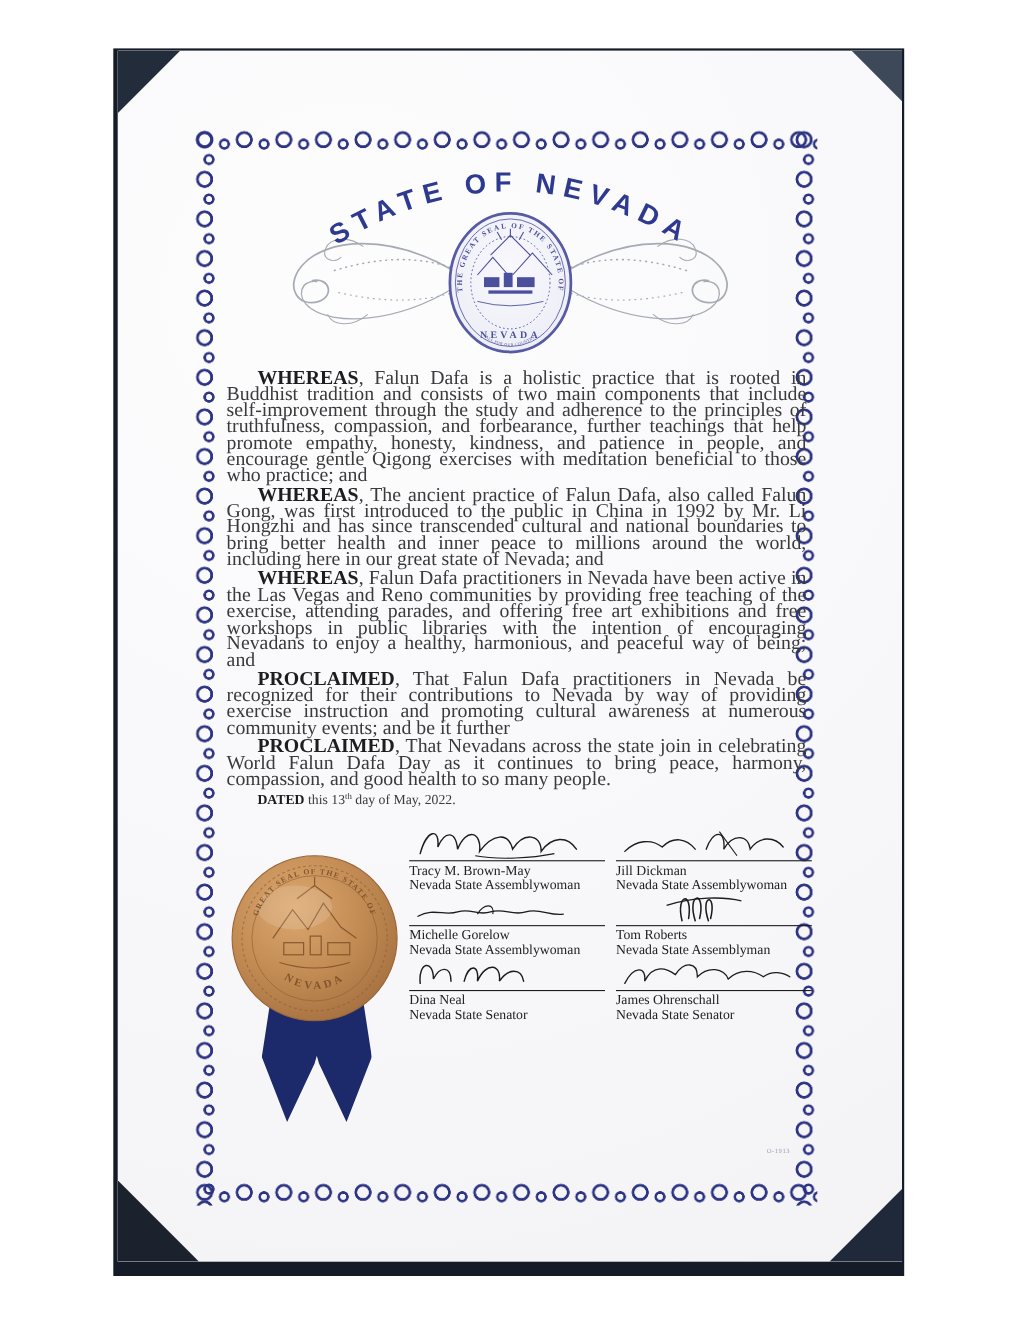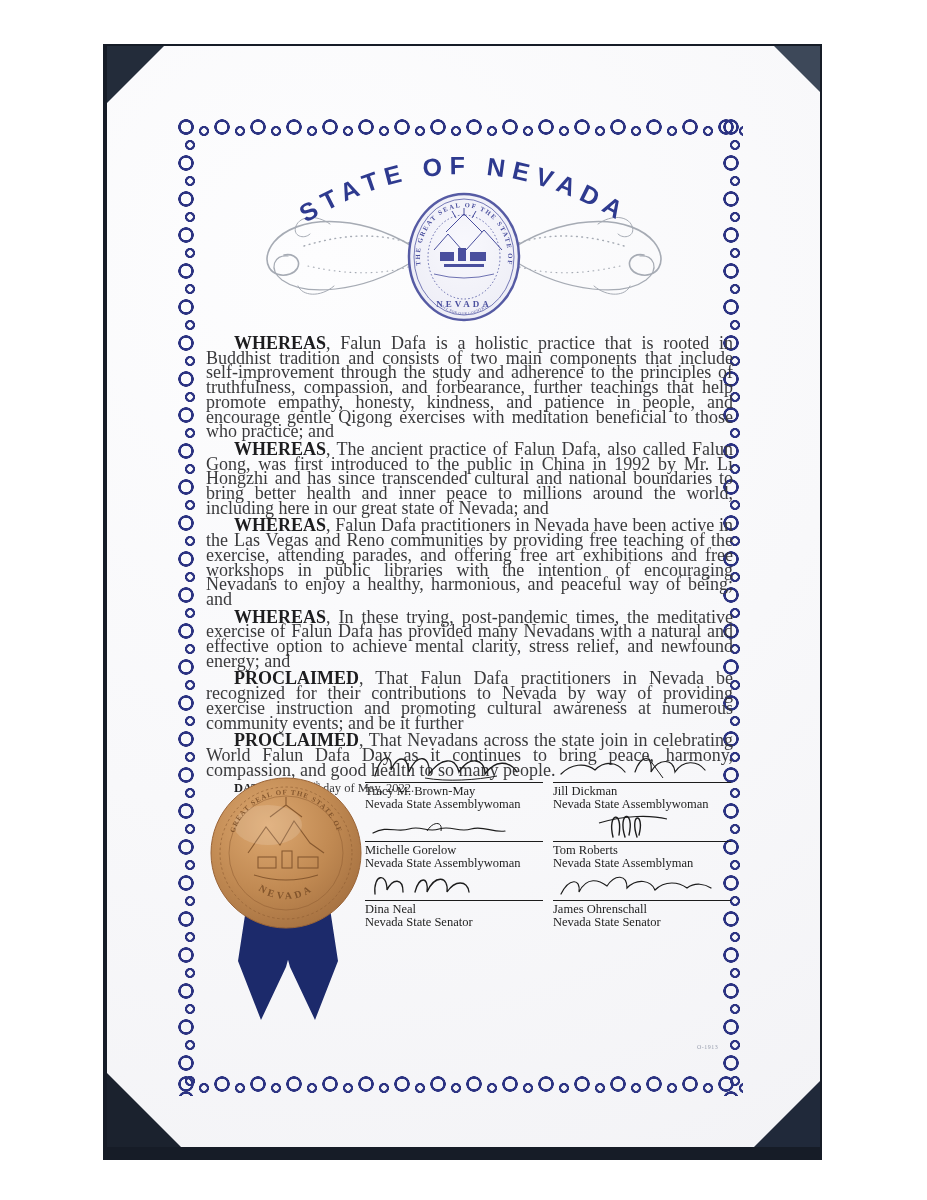--- a/index.html
+++ b/index.html
@@ -35,21 +35,21 @@
   .flourish-wrap{position:absolute;left:127px;top:108px;width:460px;height:175px;}
   
   .content{position:absolute;left:99px;top:290px;width:535px;color:#3a3a3c;}
   .doc-title{text-align:center;font-size:27px;font-weight:bold;letter-spacing:1.5px;color:#141414;margin:0 0 8px 0;}
   p.para{margin:0 8px 3px 0;font-size:18px;line-height:14.7px;text-align:justify;text-indent:28px;}
   p.para b{color:#1d1d1f;}
   .dated{margin:2px 0 0 0;font-size:12.5px;text-indent:28px;}
   .dated b{color:#1d1d1f;}
   .dated sup{font-size:8px;}
   
-  .sig-grid{position:absolute;left:258px;top:704px;width:376px;display:grid;
+  .sig-grid{position:absolute;left:265px;top:704px;width:376px;display:grid;
             grid-template-columns:188px 188px;grid-auto-rows:59px;font-family:Liberation Serif, serif;}
   .sig-block{position:relative;width:180px;}
   .sig-scribble{position:absolute;left:2px;top:-2px;}
   .sig-line{position:absolute;left:0;top:32px;width:178px;border-top:1.5px solid #1c1c1c;}
   .sig-name{position:absolute;left:0;top:34px;font-size:12.5px;color:#222;white-space:nowrap;}
   .sig-title{position:absolute;left:0;top:47px;font-size:12.5px;color:#222;white-space:nowrap;}
   
   .ribbon{position:absolute;left:131px;top:856px;width:100px;height:118px;background:#1c2a6b;
           clip-path:polygon(9% 0,91% 0,100% 50%,77% 100%,52% 55%,50% 49%,48% 55%,23% 100%,0 50%);z-index:1;}
   .gold-seal{position:absolute;left:103px;top:731px;width:152px;height:152px;z-index:2;}
@@ -136,21 +136,20 @@
           <text x="230" y="153" font-size="9" font-weight="bold" fill="#4a4f9e" letter-spacing="3" text-anchor="middle">NEVADA</text>
         </g>
       </svg>
     </div>
 
     <div class="content">
 
       <p class="para"><b>WHEREAS</b><span>, Falun Dafa is a holistic practice that is rooted in Buddhist tradition and consists of two main components that include self-improvement through the study and adherence to the principles of truthfulness, compassion, and forbearance, further teachings that help promote empathy, honesty, kindness, and patience in people, and encourage gentle Qigong exercises with meditation beneficial to those who practice; and</span></p>
       <p class="para"><b>WHEREAS</b><span>, The ancient practice of Falun Dafa, also called Falun Gong, was first introduced to the public in China in 1992 by Mr. Li Hongzhi and has since transcended cultural and national boundaries to bring better health and inner peace to millions around the world, including here in our great state of Nevada; and</span></p>
       <p class="para"><b>WHEREAS</b><span>, Falun Dafa practitioners in Nevada have been active in the Las Vegas and Reno communities by providing free teaching of the exercise, attending parades, and offering free art exhibitions and free workshops in public libraries with the intention of encouraging Nevadans to enjoy a healthy, harmonious, and peaceful way of being; and</span></p>
-      <p class="para"><b>WHEREAS</b><span>, In these trying, post-pandemic times, the meditative exercise of Falun Dafa has provided many Nevadans with a natural and effective option to achieve mental clarity, stress relief, and newfound energy; and</span></p>
       <p class="para"><b>PROCLAIMED</b><span>, That Falun Dafa practitioners in Nevada be recognized for their contributions to Nevada by way of providing exercise instruction and promoting cultural awareness at numerous community events; and be it further</span></p>
       <p class="para"><b>PROCLAIMED</b><span>, That Nevadans across the state join in celebrating World Falun Dafa Day as it continues to bring peace, harmony, compassion, and good health to so many people.</span></p>
 
       <p class="dated"><b>DATED</b><span> this 13</span><sup>th</sup><span> day of May, 2022.</span></p>
     </div>
 
     <div class="sig-grid">
       <div class="sig-block">
         <svg class="sig-scribble" width="170" height="36">
           <path d="M8,28 C14,6 26,4 24,22 C30,8 40,6 42,24 C50,4 64,8 62,26 C74,10 88,8 92,24 C102,8 118,10 118,26 C128,12 142,12 150,24" stroke="#1c1c1c" stroke-width="1.3" fill="none" stroke-linecap="round"></path>

